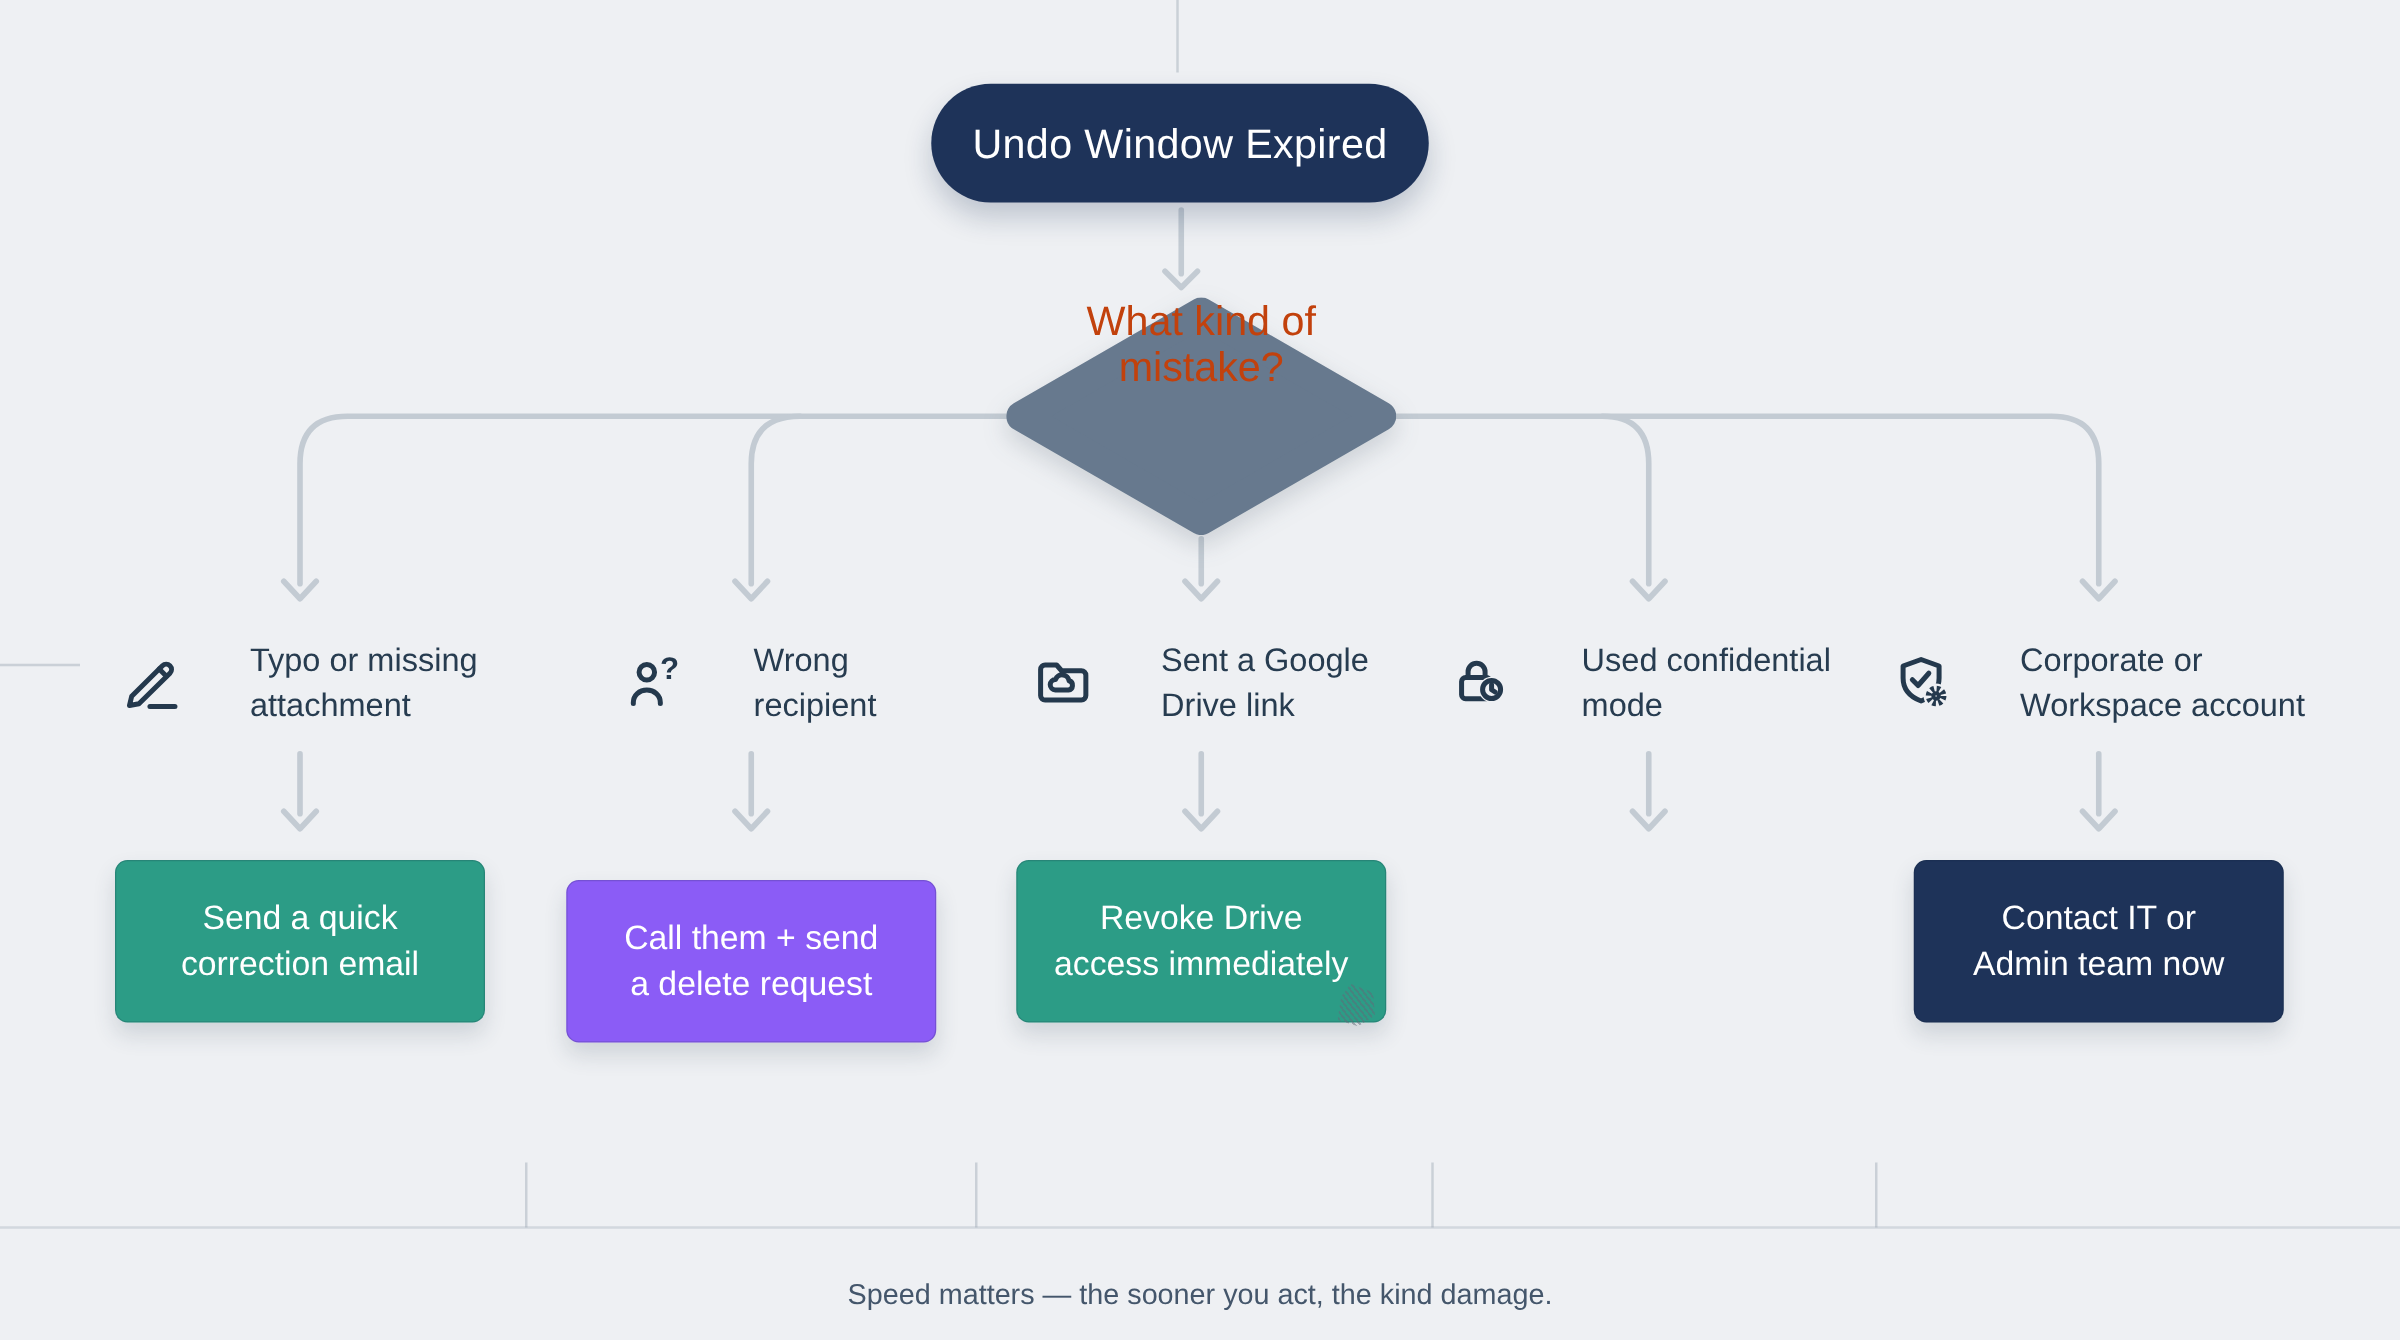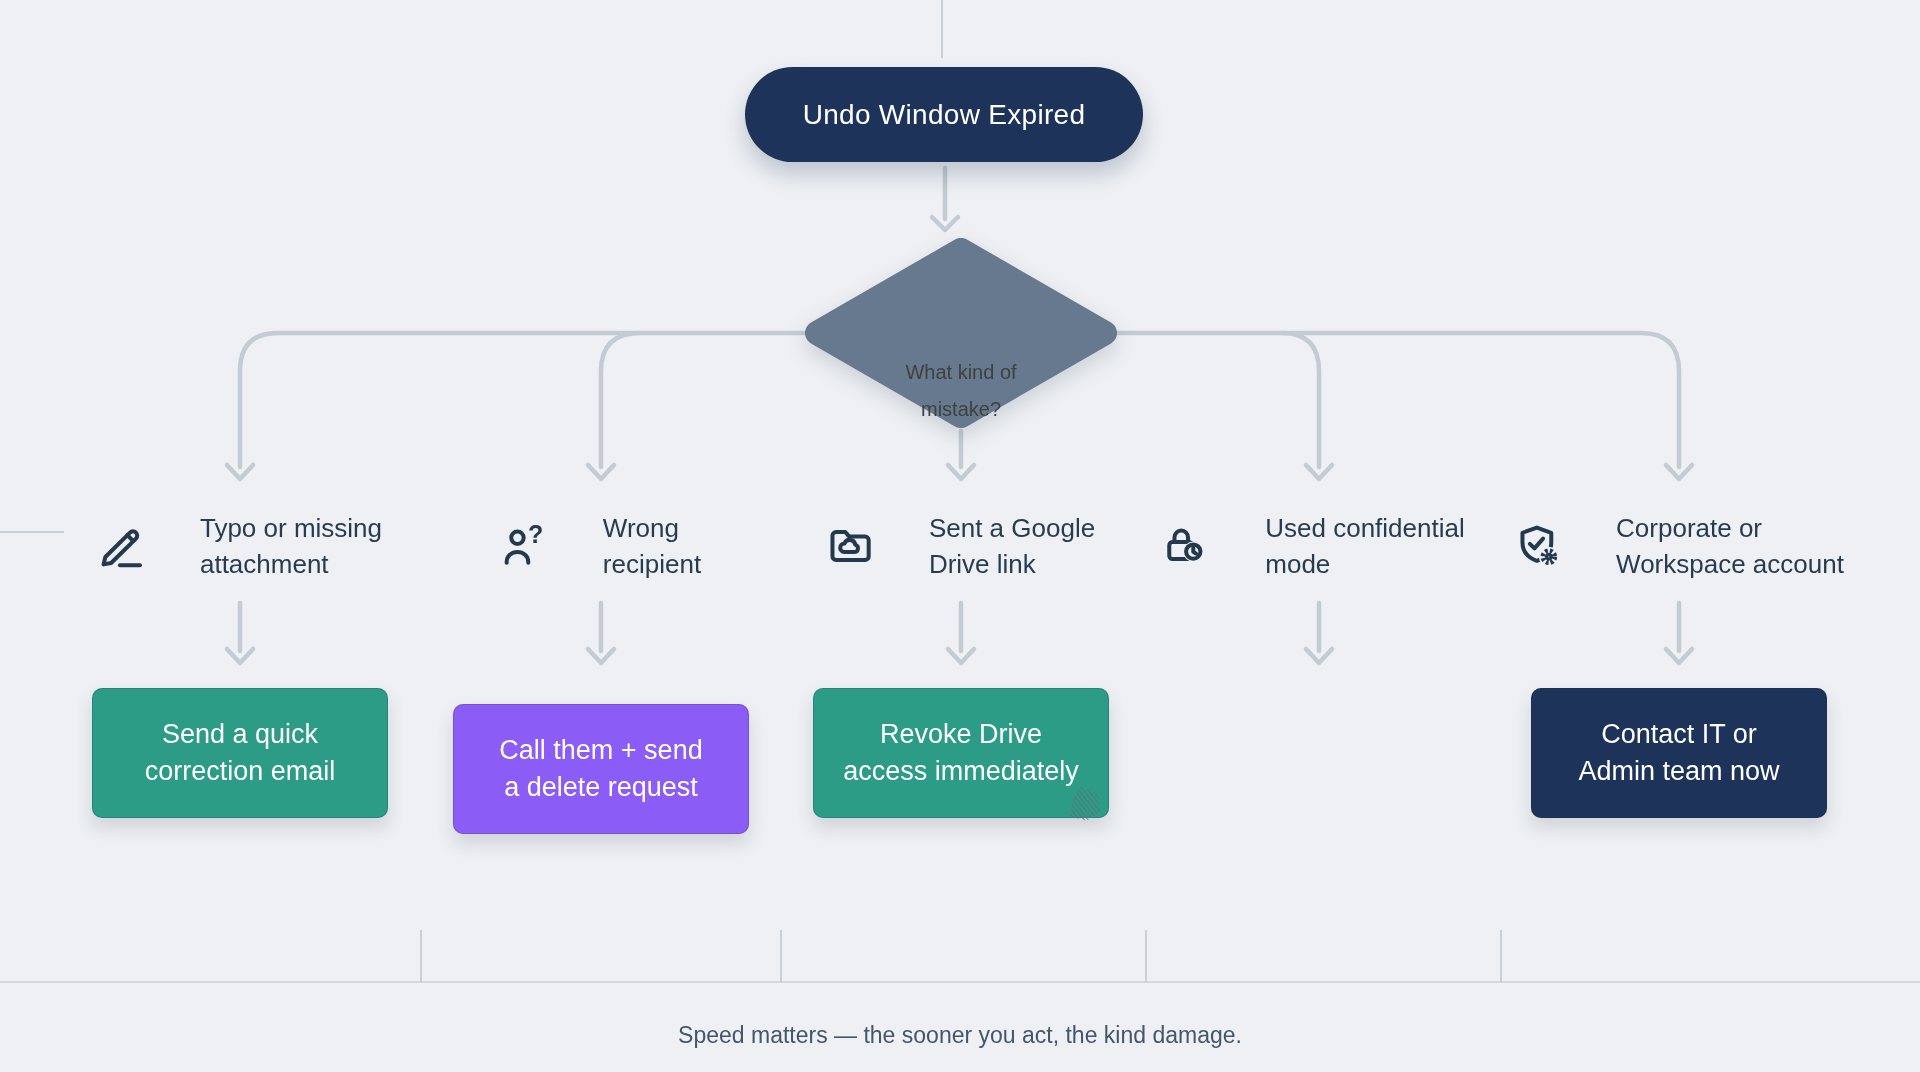--- a/index.html
+++ b/index.html
@@ -16,30 +16,30 @@
 
   
   .connectors{position:absolute;left:0;top:0;width:1920px;height:1072px;z-index:1;}
   .connectors path{fill:none;stroke:#c3cbd3;stroke-width:4.5;stroke-linecap:round;stroke-linejoin:round;}
 
   
   .start-pill{
     position:absolute;left:745px;top:67px;width:398px;height:95px;z-index:2;
     background:#1e3359;border-radius:48px;
     display:flex;align-items:center;justify-content:center;
-    color:#fff;font-size:28px;font-weight:500;letter-spacing:.3px;
+    color:#fff;font-size:33px;font-weight:500;letter-spacing:.3px;
     box-shadow:0 12px 22px rgba(25,45,80,.22);
   }
 
   
   .decision{position:absolute;left:805px;top:238px;width:312px;height:190px;z-index:2;}
   .decision svg{position:absolute;inset:0;filter:drop-shadow(0 8px 10px rgba(50,65,85,.18));}
   .decision-text{
-    position:absolute;inset:0;display:flex;align-items:flex-end;justify-content:center;
-    text-align:center;color:#404040;font-size:20px;line-height:37px;font-weight:500;z-index:3;
+    position:absolute;inset:0;display:flex;align-items:flex-start;justify-content:center;
+    text-align:center;color:#c2410c;font-size:33px;line-height:37px;font-weight:500;z-index:3;
   }
 
   
   .branch-label{
     position:absolute;top:502px;height:88px;z-index:2;
     transform:translateX(-50%);
     display:flex;align-items:center;gap:17px;white-space:nowrap;
   }
   .branch-label .icon{width:48px;height:48px;color:#24394d;flex:0 0 auto;display:block;}
   .branch-label .icon svg{width:48px;height:48px;display:block;}

